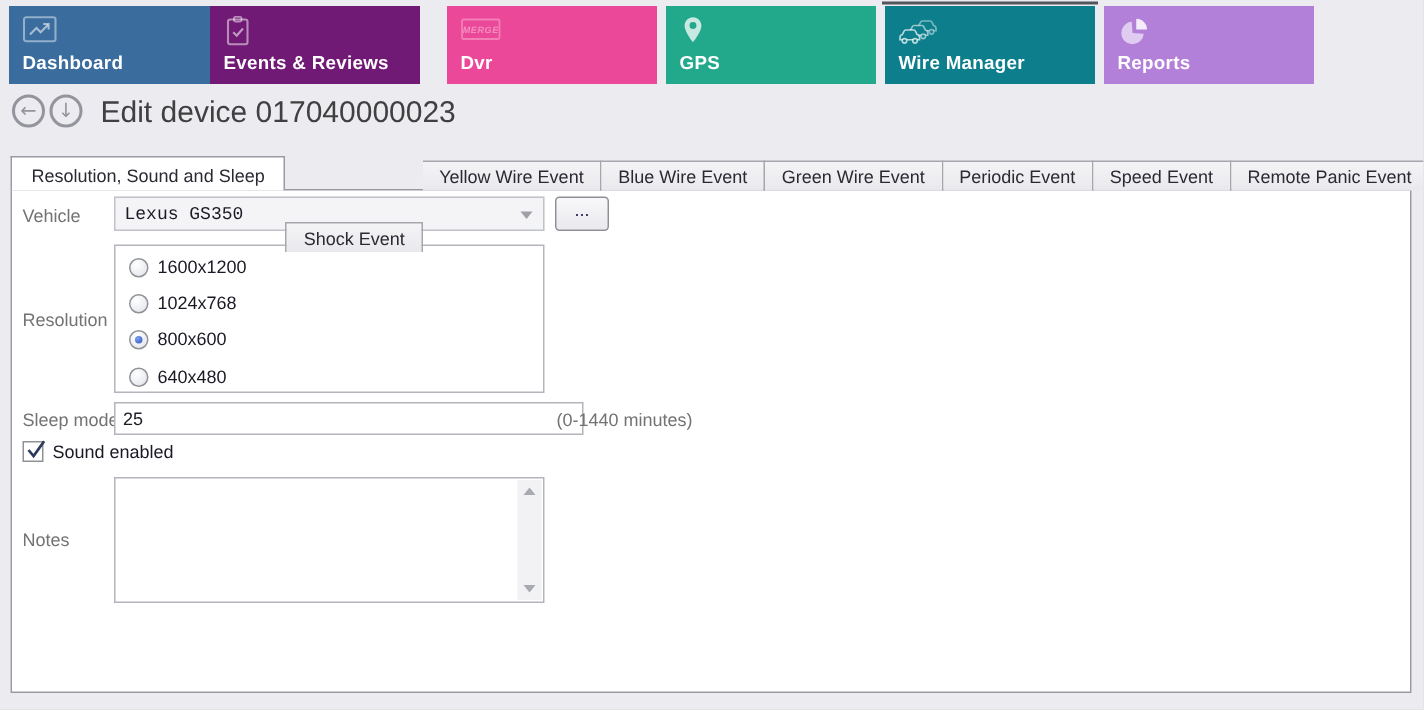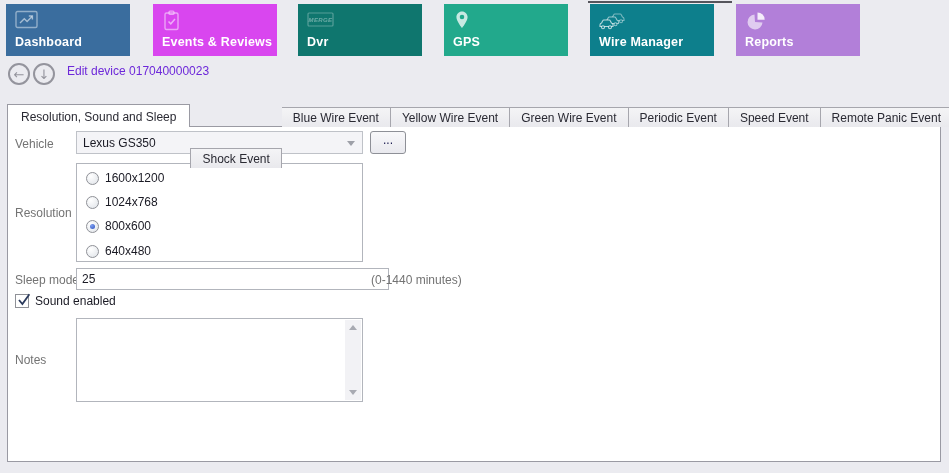--- a/index.html
+++ b/index.html
@@ -5,51 +5,51 @@
   * { margin: 0; padding: 0; box-sizing: border-box; }
   html,body { background:#d8d8de; }
   #app {
     position: relative; width: 949px; height: 473px;
     background: #ebebf0; overflow: hidden;
     font-family: "Liberation Sans", "DejaVu Sans", sans-serif;
     font-size: 12px; color: #1a1a24;
   }
   
   .tile {
-    position: absolute; top: 4px; width: 124px; height: 52px;
+    position: absolute; top: 4px; width: 140px; height: 52px;
     cursor: pointer;
   }
   .tile .tile-label {
     position: absolute; left: 9px; bottom: 7px;
     color: #ffffff; font-weight: bold; font-size: 12.5px; letter-spacing: .2px;
   }
   .tile .tile-icon { position: absolute; left: 9px; top: 6px; }
   .tile-dashboard { left: 6px;  background: #3a6d9e; }
-  .tile-events    { left: 153px; background: #d946ef; padding-left: 12px; }
-  .tile-dvr       { left: 298px; background: #0f766e; }
+  .tile-events    { left: 140px; background: #701a75; padding-left: 12px; }
+  .tile-dvr       { left: 298px; background: #ec4899; }
   .tile-gps       { left: 444px; background: #22a98c; }
   .tile-fleet     { left: 590px; background: #0d7f8c; }
   .tile-reports   { left: 736px; background: #b27fd9; }
   .tile-active-marker {
     position: absolute; top: 1px; left: 588px; width: 144px; height: 2px;
     background: #55555c;
   }
   
   .nav-circle {
     position: absolute; top: 63px; width: 22px; height: 22px;
     border: 2px solid #94949d; border-radius: 50%;
     color: #94949d; display: flex; align-items: center; justify-content: center;
     font-family: "DejaVu Sans", sans-serif; font-size: 13px; line-height: 1;
     cursor: pointer; background: transparent;
   }
   .nav-back { left: 8px; }
   .nav-down { left: 33px; }
   .page-title {
     position: absolute; left: 67px; top: 64px;
-    font-size: 12px; color: #6d28d9;
+    font-size: 20px; color: #404040;
   }
   
   .tabbar { position: absolute; left: 7px; top: 104px; display: flex; z-index: 3; }
   .tab {
     height: 20px; margin-top: 3px; padding: 3px 11px 0 11px;
     background: linear-gradient(#f4f4f6, #e9e9ed);
     border: 1px solid #a6a6ad; border-bottom: none; border-left: none;
     color: #2a2a33; white-space: nowrap; cursor: pointer;
   }
   .tab:nth-child(2){ border-left: 1px solid #a6a6ad; margin-top: 44px; }
@@ -64,21 +64,21 @@
   }
   
   .form-label { position: absolute; color: #737373; z-index: 2; }
   .lbl-vehicle { left: 15px; top: 137px; }
   .lbl-resolution { left: 15px; top: 206px; }
   .lbl-sleep { left: 15px; top: 273px; }
   .lbl-notes { left: 15px; top: 353px; }
   .combobox {
     position: absolute; left: 76px; top: 131px; width: 287px; height: 23px;
     background: #f4f4f7; border: 1px solid #bfc2c8; z-index: 2;
-    display: flex; align-items: center; padding-left: 6px; cursor: default;
+    display: flex; align-items: center; padding-left: 6px; cursor: default; font-family: Liberation Mono, monospace;
   }
   .combo-arrow {
     position: absolute; right: 7px; top: 9px;
     width: 0; height: 0; border-left: 4px solid transparent;
     border-right: 4px solid transparent; border-top: 5px solid #9ea0a8;
   }
   .browse-btn {
     position: absolute; left: 370px; top: 131px; width: 36px; height: 23px;
     background: linear-gradient(#f8f8fa, #e9e9ee);
     border: 1px solid #8e9097; border-radius: 3px; z-index: 2;
@@ -229,22 +229,22 @@
     <span>←</span>
   </div>
   <div class="nav-circle nav-down">
     <span>↓</span>
   </div>
   <div class="page-title">Edit device 017040000023</div>
 
   <div class="tabbar">
     <div class="tab active">Resolution, Sound and Sleep</div>
     <div class="tab">Shock Event</div>
+    <div class="tab">Yellow Wire Event</div>
     <div class="tab">Blue Wire Event</div>
-    <div class="tab">Yellow Wire Event</div>
     <div class="tab">Green Wire Event</div>
     <div class="tab">Periodic Event</div>
     <div class="tab">Speed Event</div>
     <div class="tab">Remote Panic Event</div>
   </div>
 
   <div class="tab-panel"></div>
 
   <div class="form-label lbl-vehicle">Vehicle</div>
   <div class="combobox">

